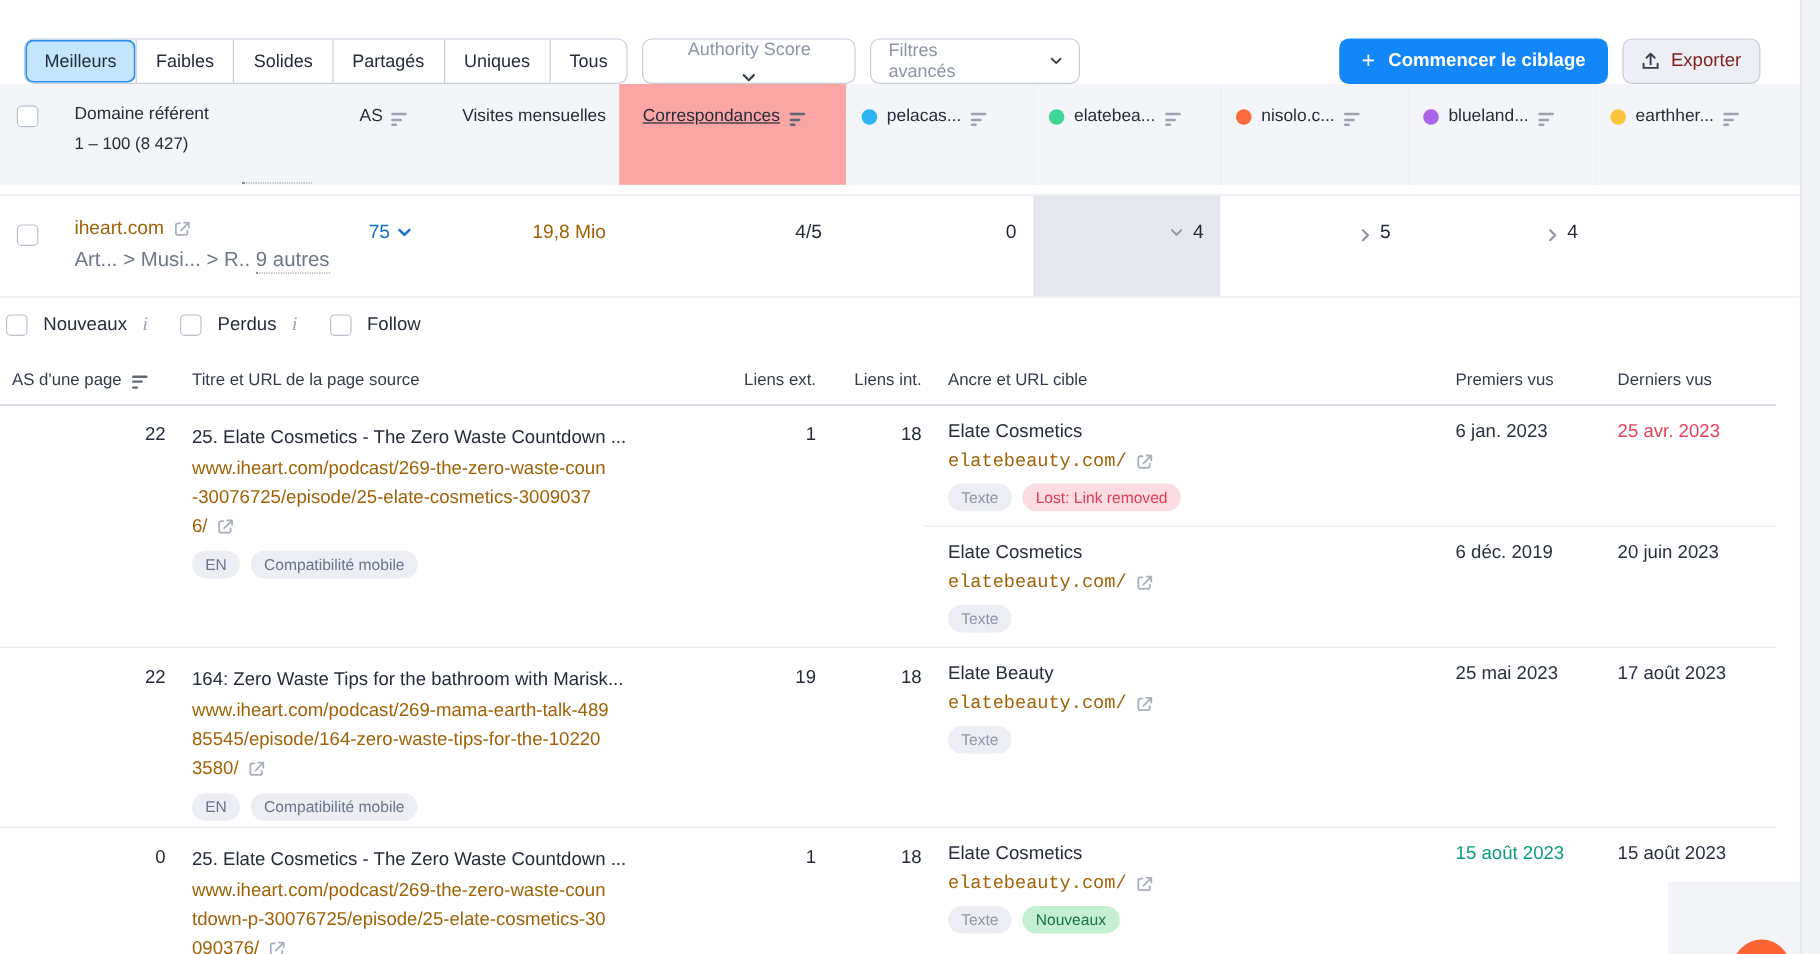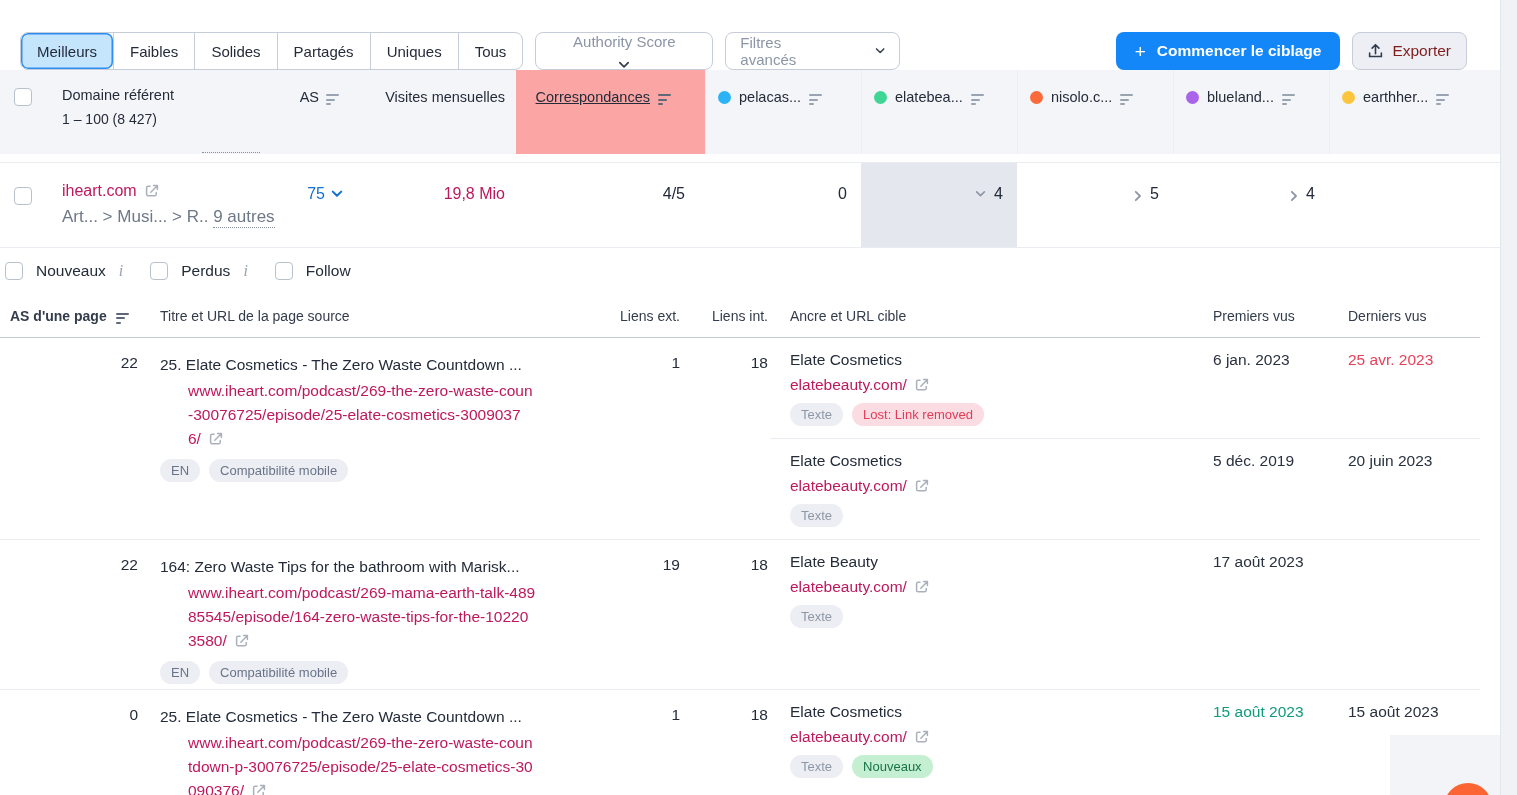--- a/index.html
+++ b/index.html
@@ -34,62 +34,62 @@
   .dot { width:13px; height:13px; border-radius:50%; margin-top:2px; flex:none; }
   .sorti { display:inline-flex; flex-direction:column; gap:2.5px; padding-top:5px; cursor:pointer; }
   .sorti i { display:block; height:2px; border-radius:1px; background:#9aa3b2; }
   .sorti i:nth-child(1){width:13px;} .sorti i:nth-child(2){width:9px;} .sorti i:nth-child(3){width:5px;}
   .sorti.dark i { background:#5e6877; }
   .hdot { position:absolute; left:202px; bottom:1px; width:58px; border-bottom:1.5px dotted #858e9d; }
   .gspacer { height:8px; background:#fff; }
   .grow { height:86px; border-top:1px solid #e9ecf1; border-bottom:1px solid #e9ecf1; font-size:16px; }
   .r-check { padding:24px 0 0 14px; }
   .r-domain { padding:19px 0 0 12px; }
-  .link { color:#be185d; text-decoration:none; cursor:pointer; }
+  .link { color:#a16207; text-decoration:none; cursor:pointer; }
   .r-domain .dlink { font-size:16px; display:inline-flex; align-items:center; gap:7px; }
   .crumbs { margin-top:7px; font-size:17px; color:#6e7887; }
   .crumbs .more { border-bottom:1px dotted #848d9c; cursor:pointer; padding-bottom:1px; }
   .r-as { display:flex; justify-content:flex-end; align-items:flex-start; gap:6px; padding:22px 2px 0 0; color:#1270d0; }
   .r-visits { text-align:right; padding:22px 11px 0 0; color:#1270d0; }
   .r-corresp { text-align:right; padding:22px 20px 0 0; color:#222a38; }
   .r-comp { display:flex; justify-content:flex-end; align-items:flex-start; gap:8px; padding:22px 14px 0 0; color:#222a38; cursor:pointer; }
   .r-comp.expanded { background:#e4e7ed; }
   .chev { margin-top:5px; flex:none; }
 
   
   .subfilters { display:flex; align-items:center; height:46px; padding-left:5px; font-size:15.5px; }
   .filt { display:flex; align-items:center; gap:13px; margin-right:27px; cursor:pointer; }
   .info { font-family:"Liberation Serif","DejaVu Serif",serif; font-style:italic; color:#9aa3b2; font-size:16px; cursor:pointer; }
   .shead { display:grid; grid-template-columns:140px 460px 85px 85px 430px 135px 145px; width:1480px; height:44px; border-bottom:1px solid #c3cad4; font-size:14px; color:#333c4b; align-items:center; }
-  .shead .c1 { padding-left:10px; display:flex; gap:9px; align-items:center;font-weight:bold; }
+  .shead .c1 { padding-left:10px; display:flex; gap:9px; align-items:center; }
   .shead .c2 { padding-left:20px; }
   .shead .c3, .shead .c4 { text-align:right; }
   .shead .c3 { padding-right:5px; } .shead .c4 { padding-right:2px; }
   .shead .c5 { padding-left:20px; }
   .shead .c6, .shead .c7 { padding-left:13px; }
   .srow { display:grid; grid-template-columns:140px 460px 85px 85px 710px; width:1480px; border-bottom:1px solid #e9ecf1; font-size:15.5px; }
   .s-as { text-align:right; padding:16px 2px 0 0; }
   .s-title { padding:16px 0 0 20px; }
   .s-title .ttl { line-height:21px; color:#242c3a; }
   .s-urls { margin-top:4px; line-height:24px; }
-  .s-urls span { display:block;margin-left:28px; }
+  .s-urls span { display:block; }
   .s-urls .lastline { display:flex; align-items:center; gap:7px; }
   .tagrow { display:flex; gap:9px; margin-top:8px; }
   .pill { display:inline-flex; align-items:center; height:23px; padding:0 11px; border-radius:12px; background:#eceef3; color:#69748a; font-size:13px; white-space:nowrap; }
   .pill.texte { color:#8e97a6; }
   .pill.red { background:#fcdce3; color:#e03c57; }
   .pill.green { background:#c5efd1; color:#177347; }
   .s-ext { text-align:right; padding:16px 5px 0 0; }
   .s-int { text-align:right; padding:16px 2px 0 0; }
   .entries { display:flex; flex-direction:column; }
   .entry { display:grid; grid-template-columns:430px 135px 145px; padding:12px 0 12px 0; }
   .entry.sep { border-bottom:1px solid #e9ecf1; }
   .entry .anch { padding-left:20px; }
   .entry .anch .aname { line-height:20px; color:#242c3a; }
-  .entry .aurl { margin-top:4px; line-height:21px; display:flex; align-items:center; gap:7px; }
+  .entry .aurl { margin-top:4px; line-height:21px; display:flex; align-items:center; gap:7px;font-family:Liberation Mono, monospace; }
   .entry .dt { padding-left:13px; line-height:20px; color:#29313f; }
 
   
   .scrollstrip { position:absolute; right:0; top:0; width:17px; height:795px; background:#f0f2f6; border-left:1px solid #e3e6ea; }
   .corner { position:absolute; left:1390px; top:735px; width:110px; height:60px; background:#f3f4f8; }
   .bubble { position:absolute; left:1444px; top:783px; width:48px; height:48px; border-radius:50%; background:#fc6434; cursor:pointer; }
 </style>
 </head>
 <body>
 
@@ -342,21 +342,21 @@
               <a class="link">elatebeauty.com/</a>
             <svg width="16" height="16" viewBox="0 0 16 16">
                 <path d="M6 3.2H4.2c-1.1 0-1.6.5-1.6 1.6v6.4c0 1.1.5 1.6 1.6 1.6h6.4c1.1 0 1.6-.5 1.6-1.6V9.4" fill="none" stroke="#a9b0bc" stroke-width="1.5" stroke-linecap="round"></path>
                 <path d="M6.8 9.2L13 3M9.5 2.6h3.9v3.9" fill="none" stroke="#a9b0bc" stroke-width="1.5" stroke-linecap="round" stroke-linejoin="round"></path>
               </svg>
           </div>
           <div class="tagrow">
             <span class="pill texte">Texte</span>
           </div>
         </div>
-        <div class="dt">5 déc. 2019</div>
+        <div class="dt">6 déc. 2019</div>
         <div class="dt">20 juin 2023</div>
       </div>
     </div>
   </div>
 
   <div class="srow" style="min-height:150px">
     <div class="s-as">22</div>
     <div class="s-title">
       <div class="ttl">164: Zero Waste Tips for the bathroom with Marisk...</div>
       <div class="s-urls">
@@ -385,20 +385,21 @@
               <a class="link">elatebeauty.com/</a>
             <svg width="16" height="16" viewBox="0 0 16 16">
                 <path d="M6 3.2H4.2c-1.1 0-1.6.5-1.6 1.6v6.4c0 1.1.5 1.6 1.6 1.6h6.4c1.1 0 1.6-.5 1.6-1.6V9.4" fill="none" stroke="#a9b0bc" stroke-width="1.5" stroke-linecap="round"></path>
                 <path d="M6.8 9.2L13 3M9.5 2.6h3.9v3.9" fill="none" stroke="#a9b0bc" stroke-width="1.5" stroke-linecap="round" stroke-linejoin="round"></path>
               </svg>
           </div>
           <div class="tagrow">
             <span class="pill texte">Texte</span>
           </div>
         </div>
+        <div class="dt">25 mai 2023</div>
         <div class="dt">17 août 2023</div>
       </div>
     </div>
   </div>
 
   <div class="srow">
     <div class="s-as">0</div>
     <div class="s-title">
       <div class="ttl">25. Elate Cosmetics - The Zero Waste Countdown ...</div>
       <div class="s-urls">

